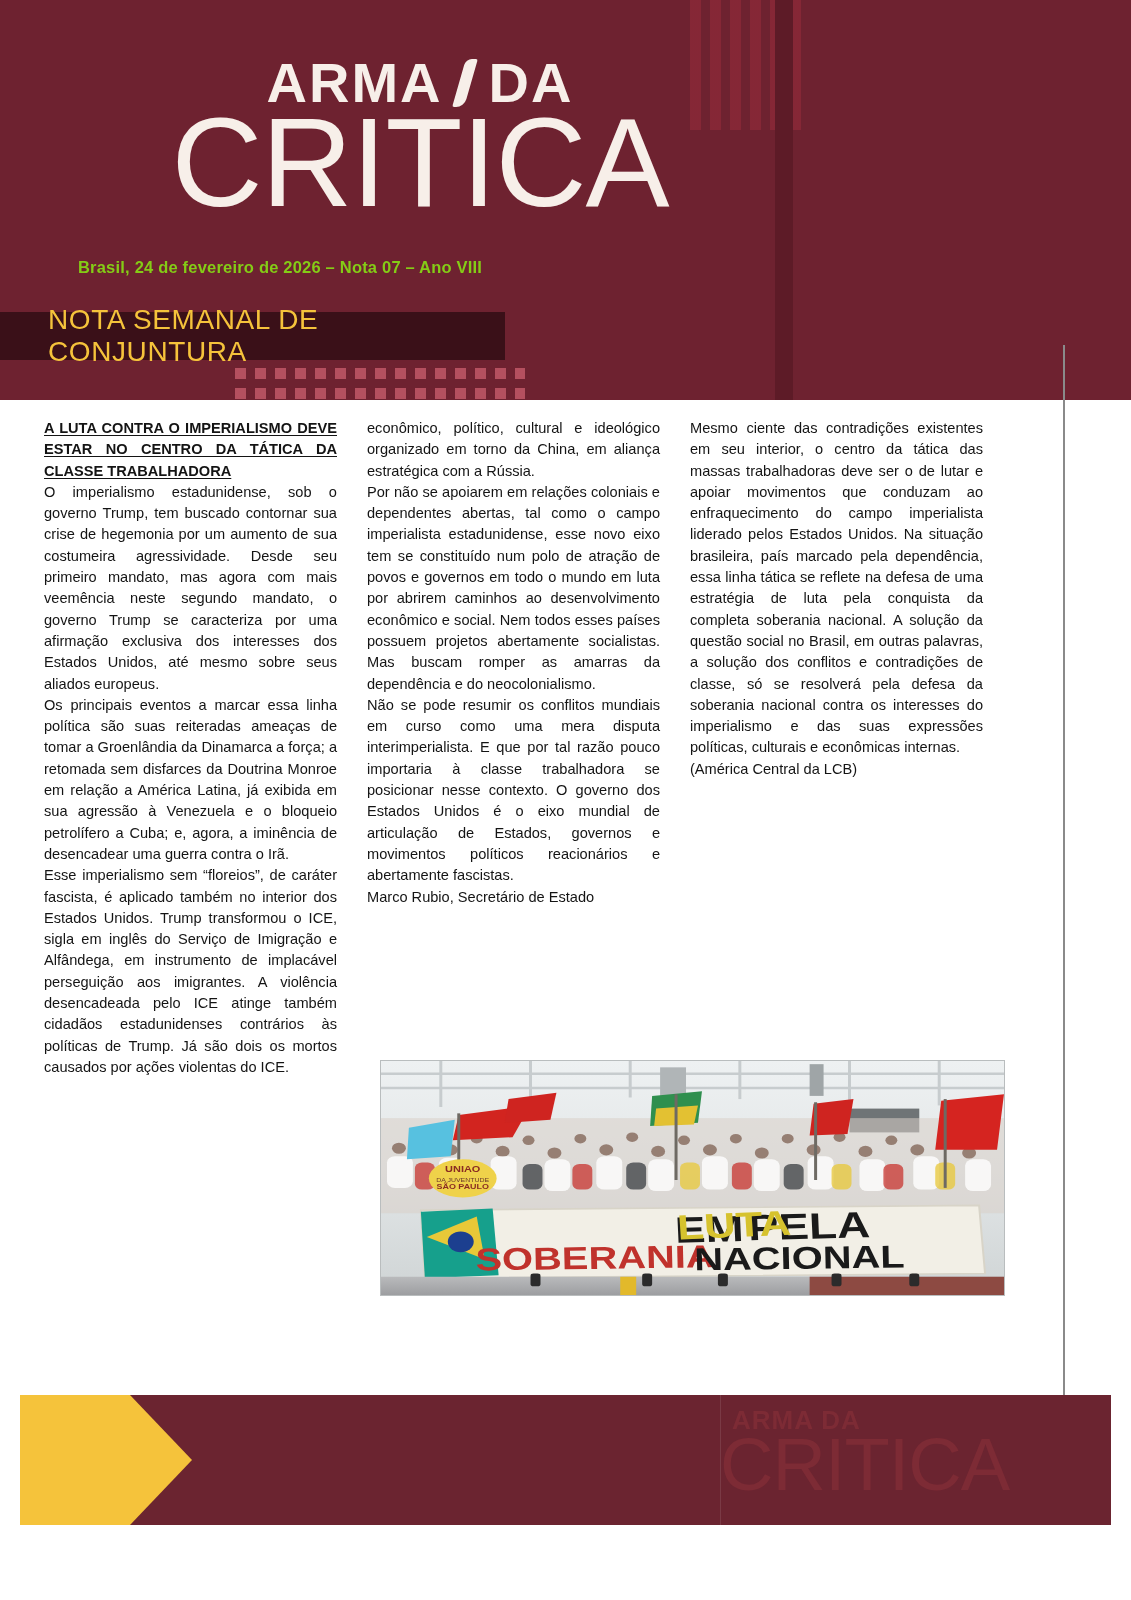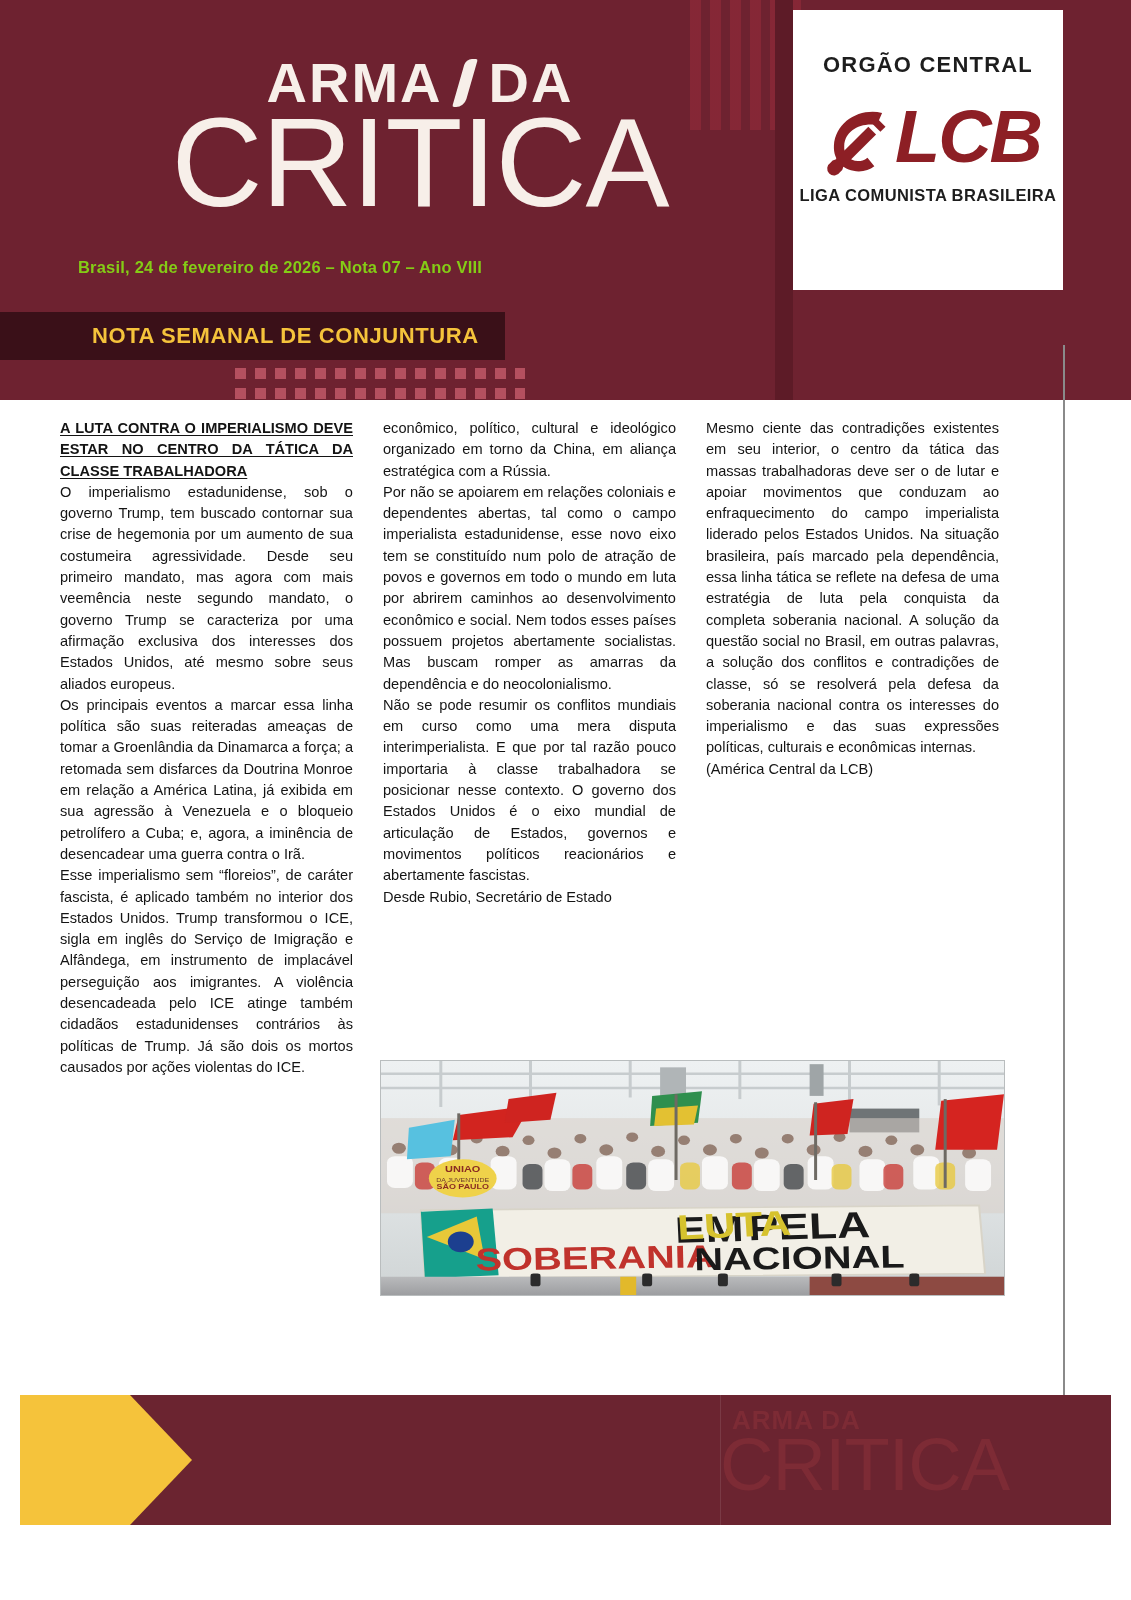--- a/index.html
+++ b/index.html
@@ -82,22 +82,22 @@
     color:#1d1d1d; letter-spacing:.4px;
   }
 
   
   .ribbon{
     position:absolute; left:0; top:312px; width:505px; height:48px;
     background:#3a1018;
     display:flex; align-items:center;
   }
   .ribbon-label{
-    color:#f5c33b; font-size:22px; font-weight:bold;
-    letter-spacing:.6px; padding-left:92px;
+    color:#f5c33b; font-size:28px; font-weight:normal;
+    letter-spacing:.6px; padding-left:48px;
   }
   .dots-ribbon-b{
     position:absolute; left:235px; top:368px; width:290px; height:34px;
     background:
       repeating-linear-gradient(to right, #b4505f 0 11px, transparent 11px 20px);
     -webkit-mask:repeating-linear-gradient(to bottom,#000 0 11px,transparent 11px 20px);
             mask:repeating-linear-gradient(to bottom,#000 0 11px,transparent 11px 20px);
   }
 
   
@@ -108,21 +108,21 @@
   .right-rail{
     position:absolute; left:1065px; top:345px; width:66px; height:1160px;
     overflow:hidden;
   }
   .rail-rule{
     position:absolute; left:1063px; top:345px; width:2px; height:1160px;
     background:#8a8a8a;
   }
 
   .columns{
-    position:absolute; left:60px; top:18px; width:980px;
+    position:absolute; left:44px; top:18px; width:980px;
     display:flex; gap:30px;
     font-size:14.6px; line-height:1.46;
     color:#141414;
   }
   .col{ width:293px; }
   .col p{
     margin:0; text-align:justify;
     hyphens:none;
   }
   .headline{
@@ -183,37 +183,20 @@
     <div class="line1">
       <span>ARMA</span>
       <span class="slash-mark"></span>
       <span>DA</span>
     </div>
     <div class="line2">CRITICA</div>
   </div>
 
   <div class="issue-line">Brasil, 24 de fevereiro de 2026 – Nota 07 – Ano VIII</div>
 
-  <div class="logo-card">
-    <div class="logo-top">ORGÃO CENTRAL</div>
-    <div class="logo-mid">
-      <span>
-        <svg class="hammer-sickle" viewBox="0 0 100 100" aria-hidden="true">
-          <g fill="#8d1f25">
-            <path d="M78 22 C52 16 24 32 22 60 c-1 18 12 30 29 30 7 0 13-2 18-6 l-8-10 c-4 3-7 4-11 4 -10 0-17-8-16-18 1-17 18-27 38-24 z"></path>
-            <path d="M24 76 l38-38 9 9 -38 38 z"></path>
-            <path d="M18 80 a8 8 0 1 0 11 11 a8 8 0 1 0 -11 -11 z"></path>
-            <path d="M62 30 l6-6 14 14 -6 6 z"></path>
-          </g>
-        </svg>
-      </span>
-      <span class="logo-lcb">LCB</span>
-    </div>
-    <div class="logo-sub">LIGA COMUNISTA BRASILEIRA</div>
-  </div>
 
   <div class="ribbon">
     <span class="ribbon-label">NOTA SEMANAL DE CONJUNTURA</span>
   </div>
   <div class="dots-ribbon-b"></div>
 </div>
 
 <div class="page-body">
 
   <div class="columns">
@@ -222,21 +205,21 @@
       <p class="headline">A LUTA CONTRA O IMPERIALISMO DEVE ESTAR NO CENTRO DA TÁTICA DA CLASSE TRABALHADORA</p>
       <p>O imperialismo estadunidense, sob o governo Trump, tem buscado contornar sua crise de hegemonia por um aumento de sua costumeira agressividade. Desde seu primeiro mandato, mas agora com mais veemência neste segundo mandato, o governo Trump se caracteriza por uma afirmação exclusiva dos interesses dos Estados Unidos, até mesmo sobre seus aliados europeus.</p>
       <p>Os principais eventos a marcar essa linha política são suas reiteradas ameaças de tomar a Groenlândia da Dinamarca a força; a retomada sem disfarces da Doutrina Monroe em relação a América Latina, já exibida em sua agressão à Venezuela e o bloqueio petrolífero a Cuba; e, agora, a iminência de desencadear uma guerra contra o Irã.</p>
       <p>Esse imperialismo sem “floreios”, de caráter fascista, é aplicado também no interior dos Estados Unidos. Trump transformou o ICE, sigla em inglês do Serviço de Imigração e Alfândega, em instrumento de implacável perseguição aos imigrantes. A violência desencadeada pelo ICE atinge também cidadãos estadunidenses contrários às políticas de Trump. Já são dois os mortos causados por ações violentas do ICE.</p>
     </div>
 
     <div class="col">
       <p>econômico, político, cultural e ideológico organizado em torno da China, em aliança estratégica com a Rússia.</p>
       <p>Por não se apoiarem em relações coloniais e dependentes abertas, tal como o campo imperialista estadunidense, esse novo eixo tem se constituído num polo de atração de povos e governos em todo o mundo em luta por abrirem caminhos ao desenvolvimento econômico e social. Nem todos esses países possuem projetos abertamente socialistas. Mas buscam romper as amarras da dependência e do neocolonialismo.</p>
       <p>Não se pode resumir os conflitos mundiais em curso como uma mera disputa interimperialista. E que por tal razão pouco importaria à classe trabalhadora se posicionar nesse contexto. O governo dos Estados Unidos é o eixo mundial de articulação de Estados, governos e movimentos políticos reacionários e abertamente fascistas.</p>
-      <p>Desde Rubio, Secretário de Estado</p>
+      <p>Marco Rubio, Secretário de Estado</p>
     </div>
 
     <div class="col">
       <p>Mesmo ciente das contradições existentes em seu interior, o centro da tática das massas trabalhadoras deve ser o de lutar e apoiar movimentos que conduzam ao enfraquecimento do campo imperialista liderado pelos Estados Unidos. Na situação brasileira, país marcado pela dependência, essa linha tática se reflete na defesa de uma estratégia de luta pela conquista da completa soberania nacional. A solução da questão social no Brasil, em outras palavras, a solução dos conflitos e contradições de classe, só se resolverá pela defesa da soberania nacional contra os interesses do imperialismo e das suas expressões políticas, culturais e econômicas internas.</p>
       <p>(América Central da LCB)</p>
     </div>
   </div>
 
   <div class="photo">
     <svg viewBox="0 0 625 295" preserveAspectRatio="none" aria-hidden="true">

